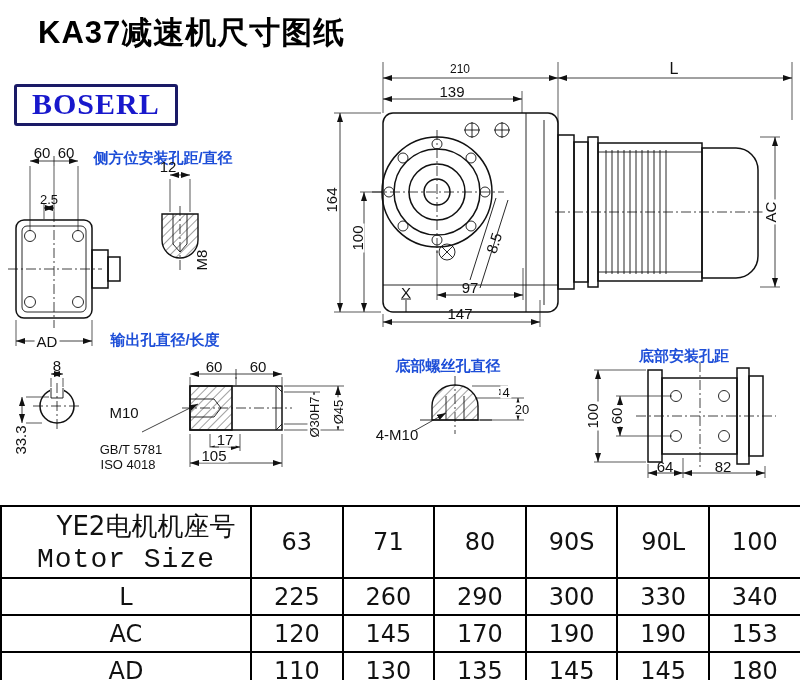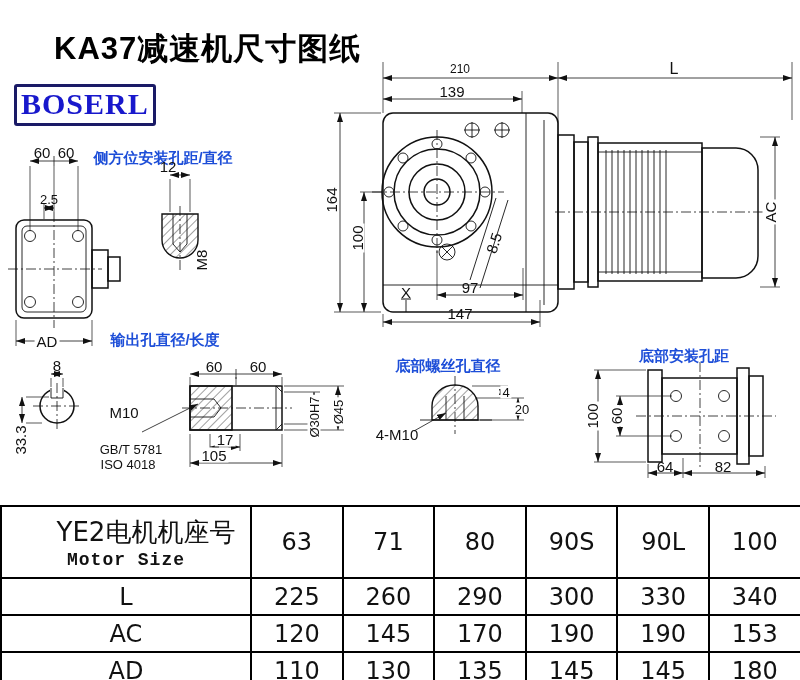--- a/index.html
+++ b/index.html
@@ -1,23 +1,23 @@
 <!DOCTYPE html>
 <html><head>
 <meta charset="utf-8">
 <style>
   html,body { margin:0; padding:0; background:#fff; }
   #app { position:relative; width:800px; height:680px; background:#fff;
          font-family:"Liberation Sans", sans-serif; color:#111; overflow:hidden; }
 
-  .title { position:absolute; left:38px; top:12px; margin:16px; font-size:31px;
+  .title { position:absolute; left:38px; top:12px; margin:0; font-size:31px;
            font-weight:bold; letter-spacing:1px; color:#000; }
 
   .logo { position:absolute; left:14px; top:84px; border:3px solid #1a1a66;
-          border-radius:3px; padding:0 4px 2px; background:#fff; }
+          border-radius:3px; padding:0 15px 2px; background:#fff; }
   .logo span { font-family:"Liberation Serif", serif; font-size:30px; font-weight:bold;
                color:#1818cc; letter-spacing:1px; }
 
   svg.lines { position:absolute; left:0; top:0; }
 
   .lbl { position:absolute; transform:translate(-50%,-50%); font-size:15px;
          white-space:nowrap; line-height:1; color:#111; }
   .lbl.v  { transform:translate(-50%,-50%) rotate(-90deg); }
   .lbl.bg { background:#fff; padding:0 2px; }
   .lbl.sm { font-size:13px; }
@@ -28,21 +28,21 @@
          font-weight:bold; color:#1d4ed8; white-space:nowrap; line-height:1; }
 
   table.spec { position:absolute; left:0; top:505px; width:800px; height:175px;
                border-collapse:collapse; table-layout:fixed;
                font-family:"DejaVu Sans", sans-serif; }
   .spec td { border:2px solid #000; text-align:center; vertical-align:middle;
              font-size:24px; padding:0; background:#fff; }
   .spec tr.hdr td { height:70px; }
   .spec tr.row td { height:35px; }
   .hdr-cn { font-size:26px;padding-left:40px; }
-  .hdr-en { font-family:"Liberation Mono", monospace; font-size:18px; font-weight:bold;
+  .hdr-en { font-family:"Liberation Mono", monospace; font-size:28px; font-weight:normal;
             letter-spacing:1px; }
 </style>
 </head>
 <body>
 
 <div id="app">
 
   <h1 class="title">KA37减速机尺寸图纸</h1>
 
   <div class="logo">

